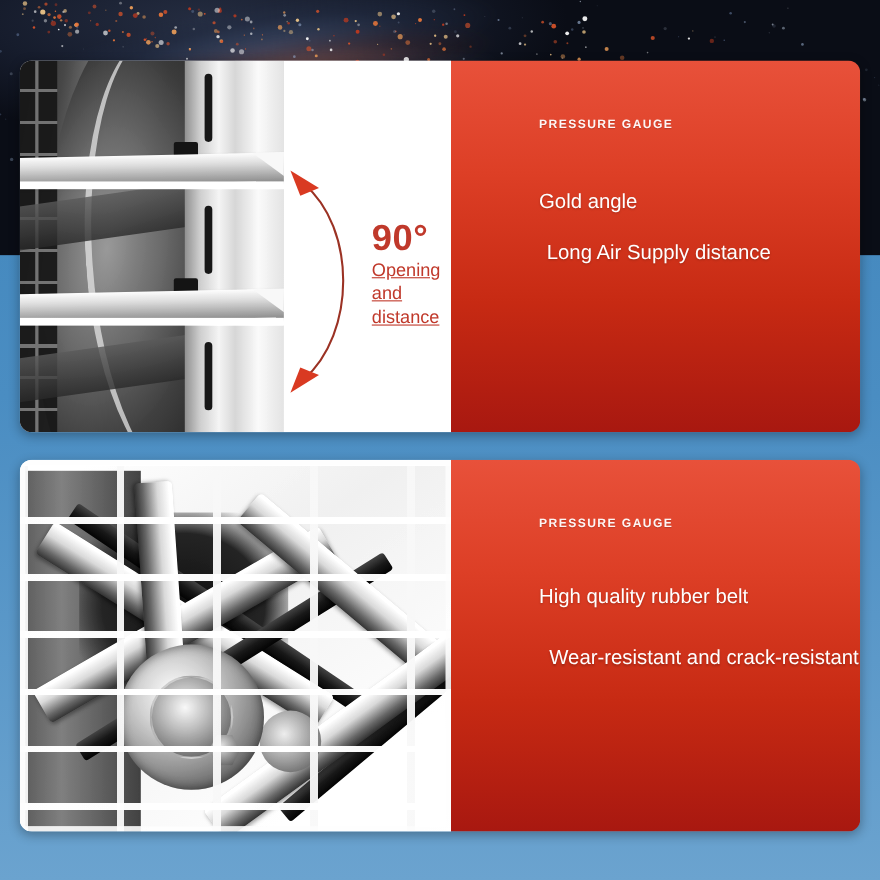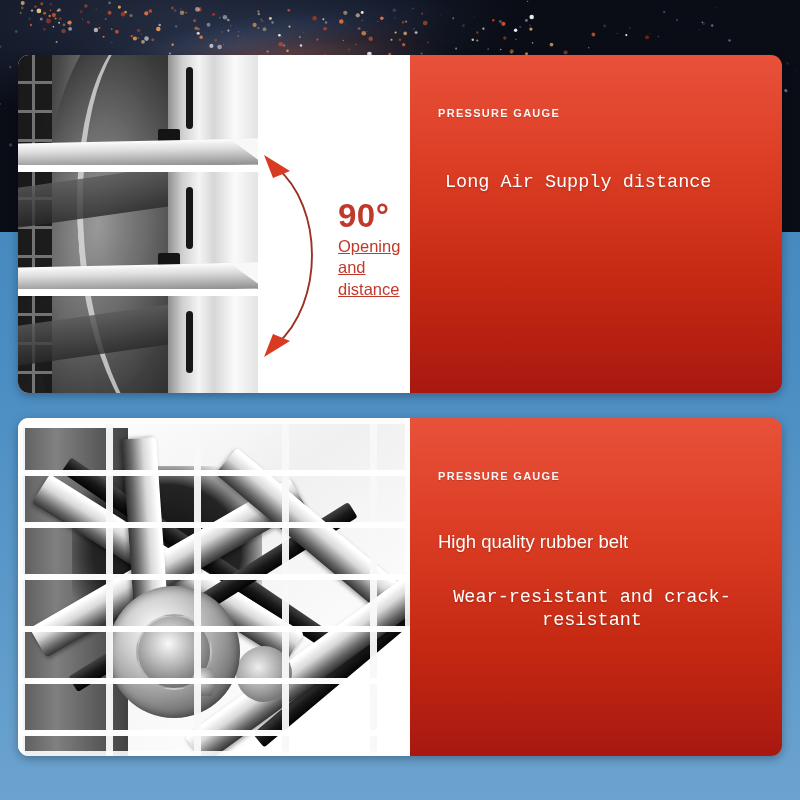--- a/index.html
+++ b/index.html
@@ -75,42 +75,42 @@
     background: #ffffff;
     overflow: hidden;
   }
   #card-top .card-media    { width: 392px; }
   #card-bottom .card-media { width: 392px; }
 
   .card-panel {
     position: relative;
     flex: 1;
     background: linear-gradient(180deg, #e8513a 0%, #dd3f26 30%, #c72a13 65%, #a81810 100%);
-    padding: 52px 0 0 28px;
+    padding: 52px 0 0 80px;
   }
 
   .panel-kicker {
     font-size: 11px;
     font-weight: bold;
     letter-spacing: 1.3px;
     color: #ffffff;
     opacity: .95;
     margin-bottom: 52px;
     text-shadow: 0 1px 1px rgba(0,0,0,.18);
   }
   .panel-line {
     font-size: 18.5px;
     font-weight: normal;
     color: #ffffff;
     line-height: 1.28;
     text-shadow: 0 1px 2px rgba(0,0,0,.22);
     margin-bottom: 22px;
     max-width: 300px;
   }
-  .panel-line.indent { padding-left: 7px; font-family: Liberation Mono, monospace; }
+  .panel-line.indent { padding-left: 7px; }
   #card-bottom .panel-kicker { margin-bottom: 48px; }
   #card-bottom .panel-line   { margin-bottom: 32px; }
   #card-bottom .panel-line.indent { padding-left: 8px; text-align: center; }
 
   
   .photo-louver {
     position: absolute;
     left: 0; top: 0;
     width: 240px; height: 338px;
     overflow: hidden;
@@ -671,20 +671,21 @@
           <div class="annot-deg">90°</div>
           <div class="annot-words">Opening</div>
           <div class="annot-words">and</div>
           <div class="annot-words">distance</div>
         </div>
       </div>
     </div>
 
     <div class="card-panel">
       <div class="panel-kicker">PRESSURE GAUGE</div>
+      <div class="panel-line">Gold angle</div>
       <div class="panel-line indent">Long Air Supply distance</div>
     </div>
   </div>
 
   <div class="card" id="card-bottom">
 
     <div class="card-media">
       <div class="photo-fan">
         <div class="fan-housing"></div>
         <div class="fan-hub-shadow"></div>

